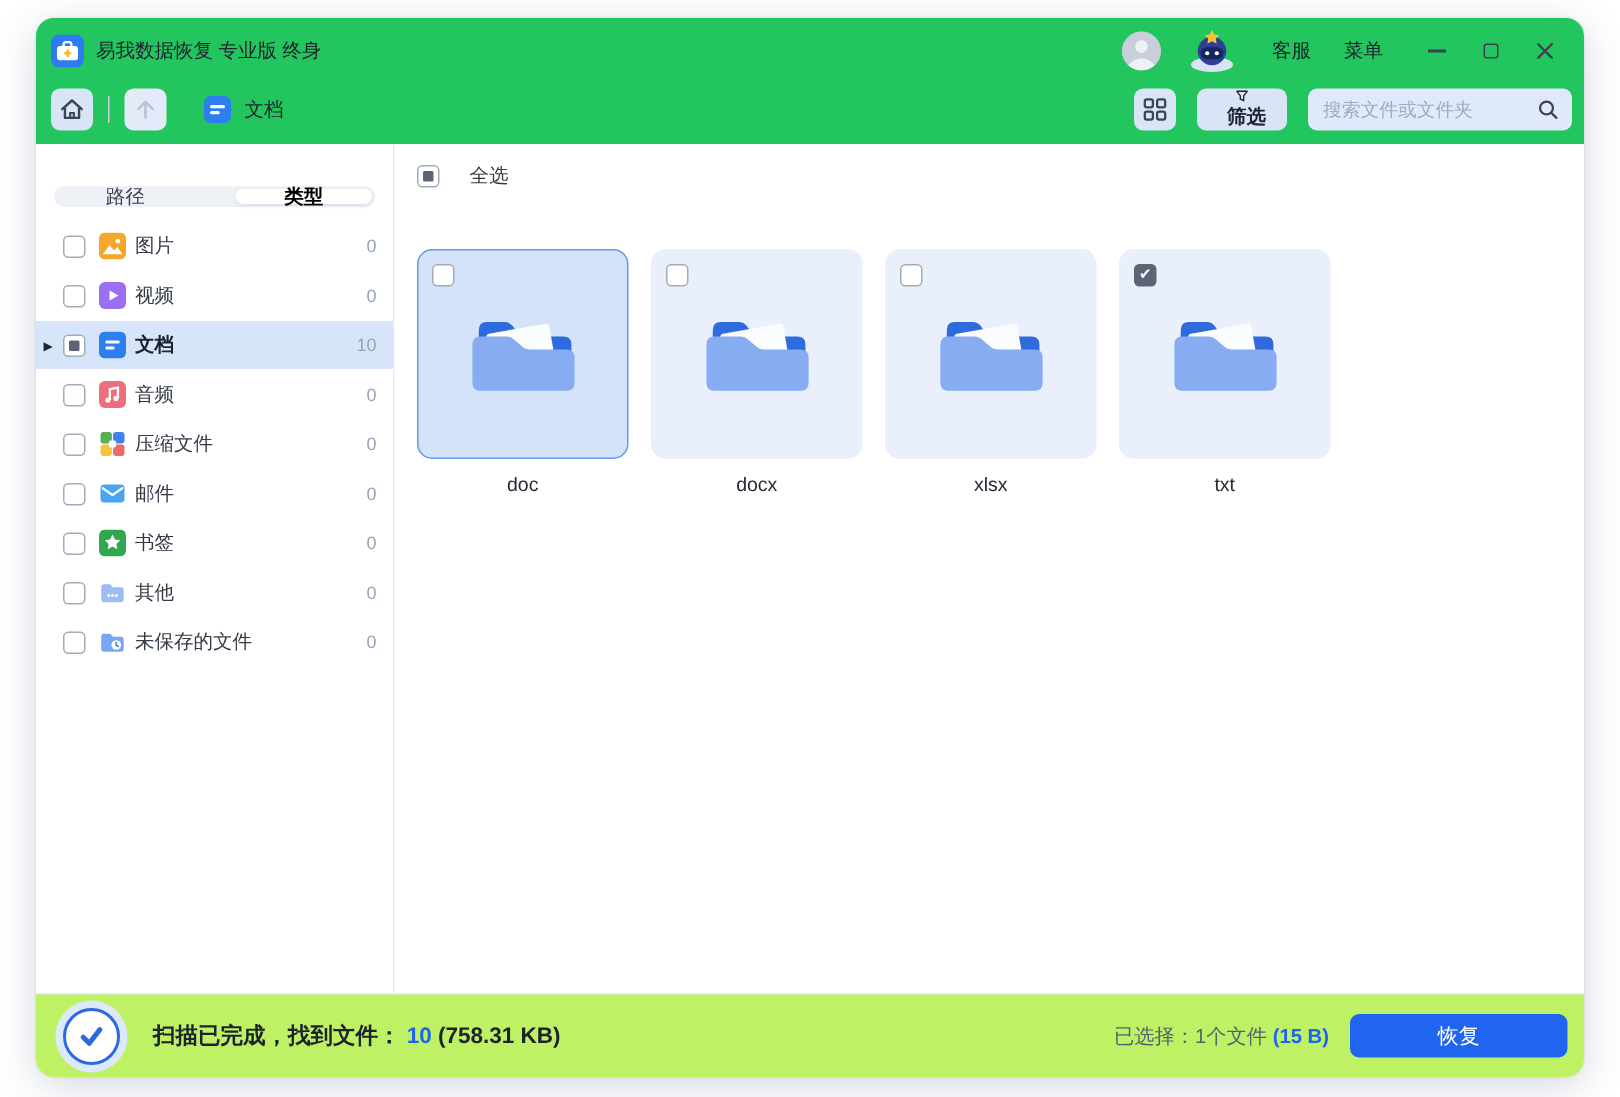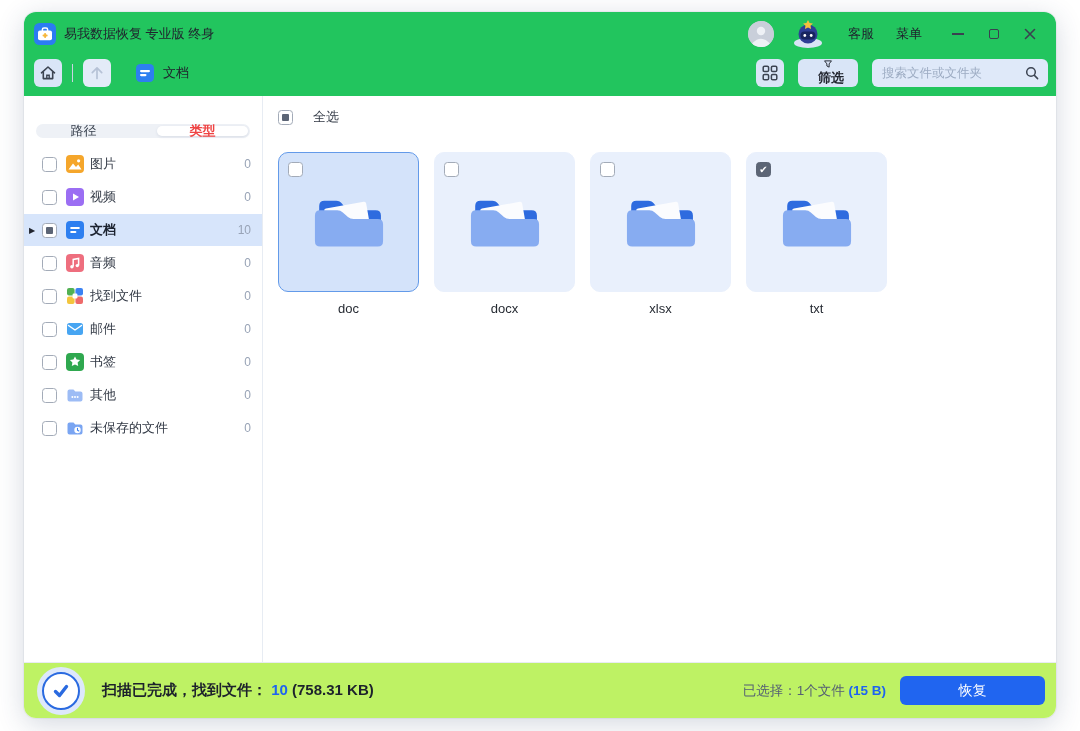--- a/index.html
+++ b/index.html
@@ -28,40 +28,40 @@
   .filter-btn { height:28px; border-radius:6px; background:#d9e5f7; display:flex; align-items:center; padding:0 14px; margin-left:14px;flex-direction:column; }
   .filter-btn span { font-size:13px; font-weight:bold; color:#20242e; margin-left:6px; }
   .search-box { width:176px; height:28px; border-radius:6px; background:#dfe9f9; display:flex; align-items:center; padding:0 8px 0 10px; margin-left:14px; }
   .search-box input { flex:1; border:none; outline:none; background:transparent; font-size:12.5px; color:#20242e; min-width:0; font-family:inherit; }
   .search-box input::placeholder { color:#9dacc3; }
   
   .content { flex:1; display:flex; background:#fff; min-height:0; }
   .sidebar { width:239px; border-right:1px solid #e7ecf3; padding-top:12px; }
   .tabs { width:214px; height:14px; margin:16px auto 10px; background:#eef1f6; border-radius:16px; display:flex; padding:2px;gap:28px; }
   .tab { flex:1; border-radius:14px; display:flex; align-items:center; justify-content:center; font-size:13px; color:#3a424f; }
-  .tab.active { background:#fff; font-weight:bold; color:#ef4444; box-shadow:0 1px 3px rgba(30,50,90,.10); }
+  .tab.active { background:#fff; font-weight:bold; color:#000000; box-shadow:0 1px 3px rgba(30,50,90,.10); }
   .side-list { margin-top:6px; }
   .side-row { height:32px; margin-bottom:1px; display:flex; align-items:center; padding:0 11px 0 18px; position:relative; }
   .side-row.selected { background:#d7e5fb; }
   .side-row.selected .side-label { font-weight:bold; color:#1c2330; }
   .expand-arrow { position:absolute; left:5px; font-size:8px; color:#20242e; }
   .side-icon { width:18px; height:18px; margin:0 6px 0 9px; flex:none; }
   .side-label { font-size:13px; color:#333a46; }
   .side-count { margin-left:auto; font-size:12px; color:#98a3b6; }
   
   .cbx { width:15px; height:15px; border:1.6px solid #a3abb8; border-radius:3.5px; background:#fff;
          display:flex; align-items:center; justify-content:center; flex:none; }
   .cbx.ind::before { content:""; width:7px; height:7px; background:#5c6575; border-radius:1px; }
   .cbx.checked { background:#5c6575; border-color:#5c6575; }
   .cbx.checked::before { content:"✔"; color:#fff; font-size:10px; line-height:1; }
   
   .main { flex:1; padding:12px 0 0 15px; }
   .select-all { display:flex; align-items:center; }
   .select-all-label { margin-left:20px; font-size:13px; color:#333a46; }
-  .folder-grid { display:flex; gap:15px; margin-top:26px; margin-left:-7px; padding-left:7px; }
+  .folder-grid { display:flex; gap:15px; margin-top:40px; margin-left:-7px; padding-left:7px; }
   .folder-cell { width:141px; }
   .card { height:140px; border-radius:10px; background:#e9f0fc; border:1px solid #e9f0fc; position:relative; }
   .card.selected { background:#d4e3fa; border:1.6px solid #639ae9; }
   .card .cbx { position:absolute; top:9px; left:9px; }
   .folder-svg { display:block; margin:36px auto 0; }
   .folder-name { text-align:center; margin-top:9px; font-size:13px; color:#262b33; }
   
   .statusbar { height:56px; border-top:1px solid #e8ecf2; display:flex; align-items:center; padding:0 11px 0 14px; background:#bef264; }
   .done-circle { width:38px; height:38px; border-radius:50%; background:#fff; border:2.5px solid #2a6ae0;
                  box-shadow:0 0 0 5px #dde8fb; display:flex; align-items:center; justify-content:center; margin-left:4px; flex:none; }
@@ -221,21 +221,21 @@
 
         <div class="side-row">
           <span class="cbx"></span>
           <svg class="side-icon" viewBox="0 0 18 18">
             <rect x="1" y="1" width="7.6" height="7.6" rx="2" fill="#52b153"></rect>
             <rect x="9.4" y="1" width="7.6" height="7.6" rx="2" fill="#3b82f3"></rect>
             <rect x="1" y="9.4" width="7.6" height="7.6" rx="2" fill="#f3c53d"></rect>
             <rect x="9.4" y="9.4" width="7.6" height="7.6" rx="2" fill="#ee6a6a"></rect>
             <rect x="6.6" y="6.6" width="4.8" height="4.8" rx="1.2" fill="#fff"></rect>
           </svg>
-          <span class="side-label">找到文件</span>
+          <span class="side-label">压缩文件</span>
           <span class="side-count">0</span>
         </div>
 
         <div class="side-row">
           <span class="cbx"></span>
           <svg class="side-icon" viewBox="0 0 18 18">
             <rect x="1" y="3" width="16" height="12" rx="2.5" fill="#47a5f2"></rect>
             <path d="M2.5 5.5 L9 10 L15.5 5.5" fill="none" stroke="#fff" stroke-width="1.5" stroke-linecap="round" stroke-linejoin="round"></path>
           </svg>
           <span class="side-label">邮件</span>

